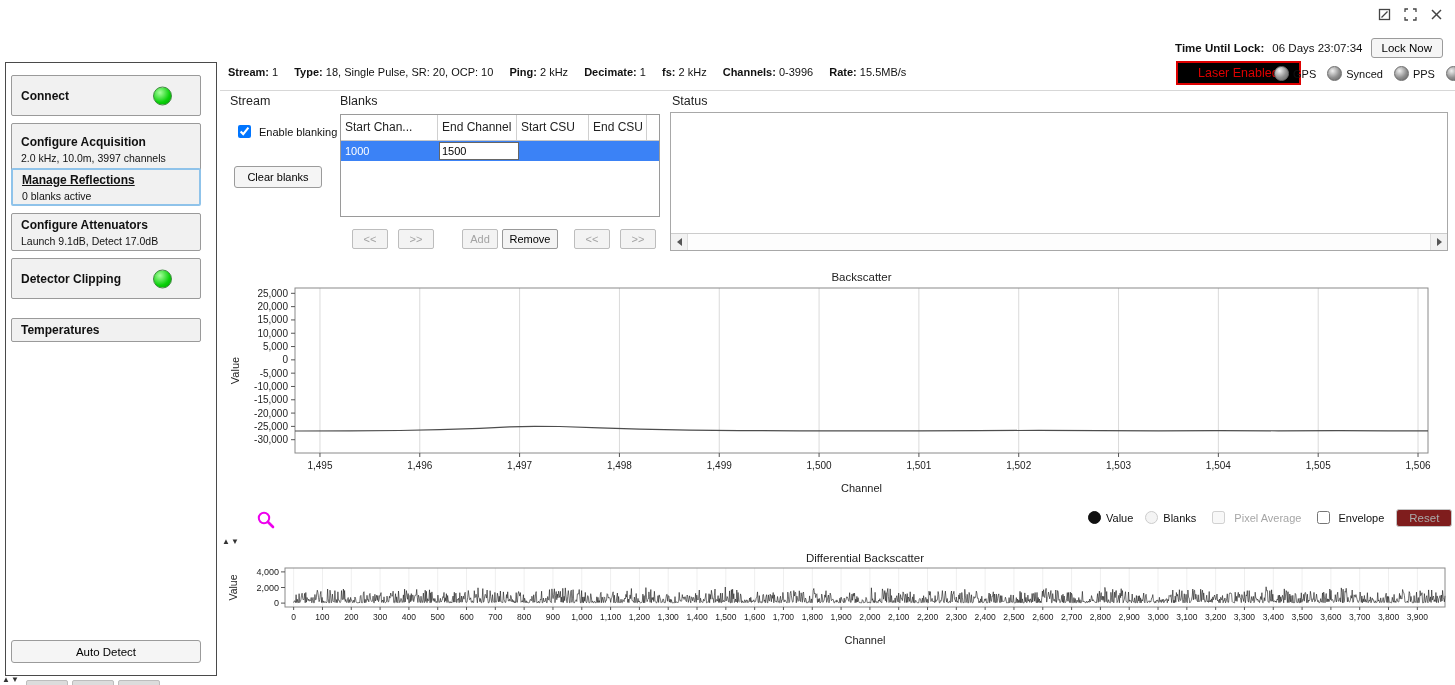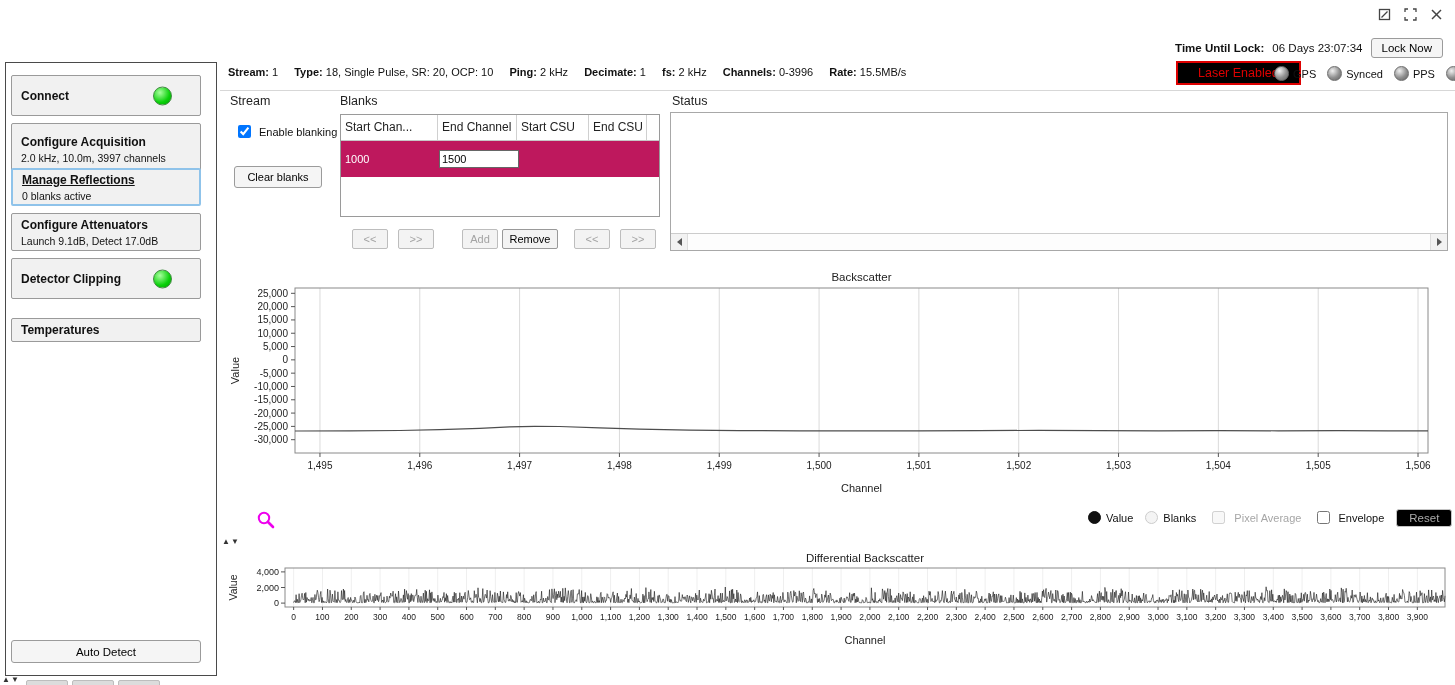--- a/index.html
+++ b/index.html
@@ -51,21 +51,21 @@
   .mini.off{color:#a3a3a3;border-color:#bdbdbd;}
   .b1{left:352px;width:36px;} .b2{left:398px;width:36px;} .b3{left:462px;width:36px;}
   .b4{left:502px;width:56px;} .b5{left:574px;width:36px;} .b6{left:620px;width:36px;}
 
   
   .blanks-table{position:absolute;left:340px;top:114px;width:320px;height:103px;border:1px solid #9a9a9a;
     background:#fff;box-sizing:border-box;font-size:12px;}
   .bt-header{display:flex;height:25px;border-bottom:1px solid #c7c7c7;}
   .bt-h{border-right:1px solid #d0d0d0;padding:5px 0 0 4px;box-sizing:border-box;color:#222;}
   .c1{width:97px;} .c2{width:79px;} .c3{width:72px;} .c4{width:58px;}
-  .bt-row{display:flex;height:36px;background:#be185d;color:#fff;align-items:center;}
+  .bt-row{display:flex;height:20px;background:#3b82f6;color:#fff;align-items:center;}
   .bt-cell{padding-left:4px;box-sizing:border-box;font-size:11px;}
   .bt-cell input{width:74px;height:16px;border:1px solid #666;font-size:11px;padding:0 2px;
     font-family:"Liberation Sans",sans-serif;}
 
   
   .status-box{position:absolute;left:670px;top:112px;width:778px;height:139px;border:1px solid #a8a8a8;
     background:#fff;box-sizing:border-box;}
   .hscroll{position:absolute;left:0;right:0;bottom:0;height:16px;background:#f2f2f2;border-top:1px solid #ccc;
     display:flex;}
   .sb-btn{width:16px;display:flex;align-items:center;justify-content:center;background:#f2f2f2;cursor:pointer;}
@@ -73,21 +73,21 @@
   .tri-l{width:0;height:0;border-top:4px solid transparent;border-bottom:4px solid transparent;border-right:5px solid #555;}
   .tri-r{width:0;height:0;border-top:4px solid transparent;border-bottom:4px solid transparent;border-left:5px solid #555;}
 
   
   .legend{position:absolute;left:1088px;top:508px;display:flex;align-items:center;gap:12px;font-size:11px;}
   .ldot{width:11px;height:11px;border-radius:50%;display:inline-block;vertical-align:middle;}
   .ldot.value{background:#111;border:1px solid #111;}
   .ldot.blanks{background:#f4f4f4;border:1px solid #ccc;}
   .litem{display:flex;align-items:center;gap:5px;}
   .gray{color:#a6a6a6;gap:6px;}
-  .btn.off{color:#aaa;border-color:#c4c4c4;background:#000000;}
+  .btn.off{color:#aaa;border-color:#c4c4c4;background:#7f1d1d;}
   .zoom-icon{position:absolute;left:256px;top:510px;cursor:pointer;}
   .splitter{position:absolute;font-size:8px;letter-spacing:1px;color:#333;cursor:row-resize;user-select:none;}
   .stub{position:absolute;top:680px;height:8px;background:#dcdcdc;border:1px solid #bdbdbd;border-radius:2px 2px 0 0;}
 
   svg text{font-family:"Liberation Sans",sans-serif;}
 </style>
 </head>
 <body>
 
 <div id="app">

